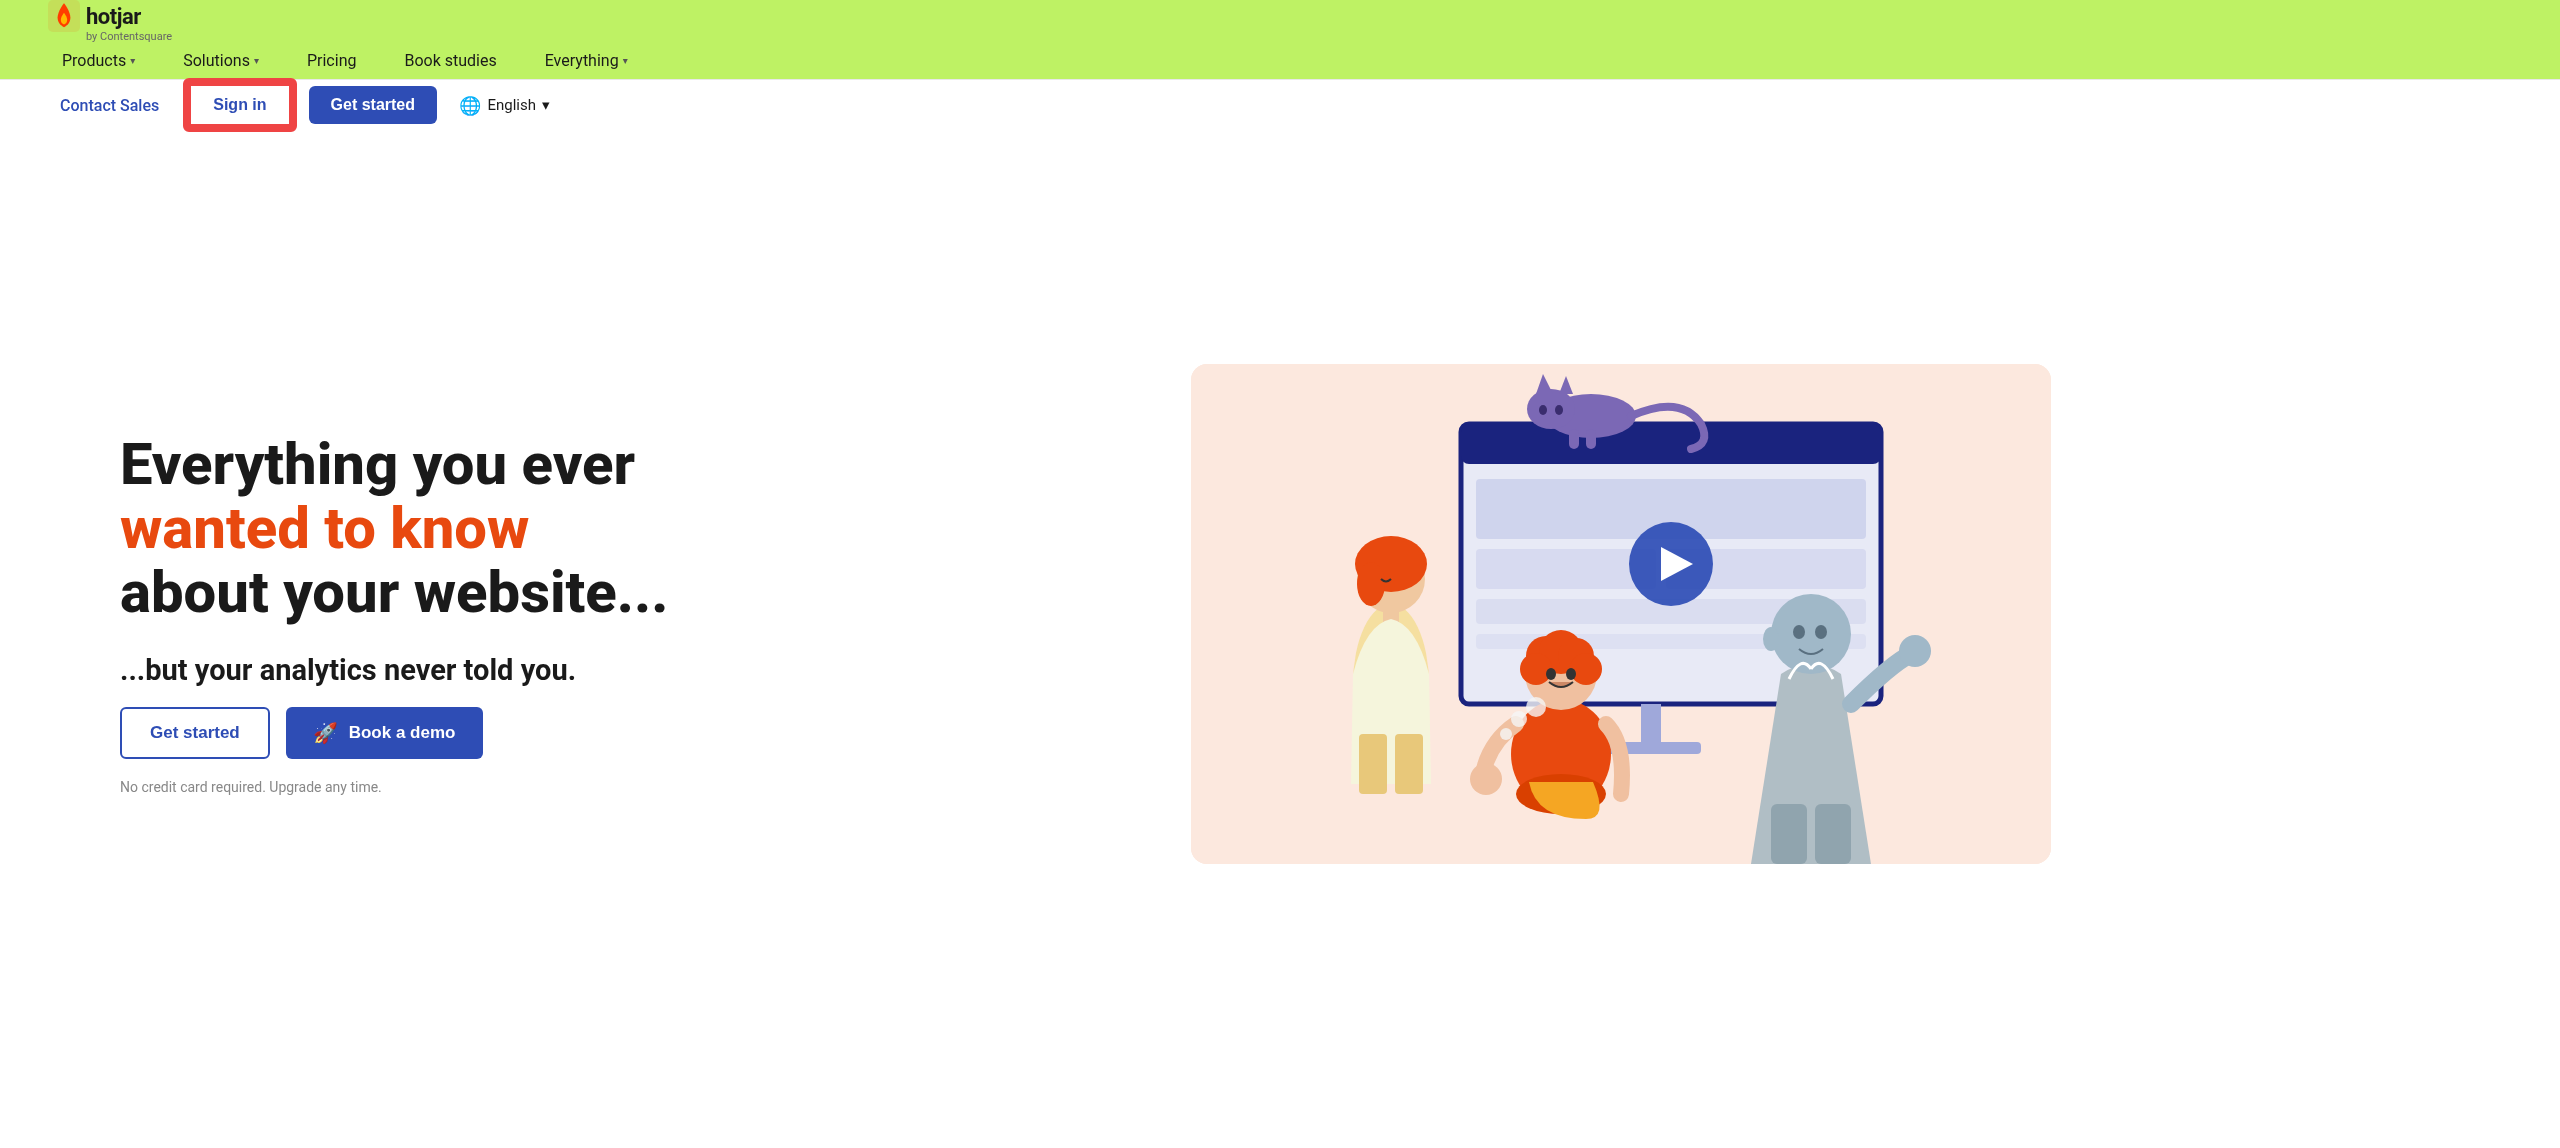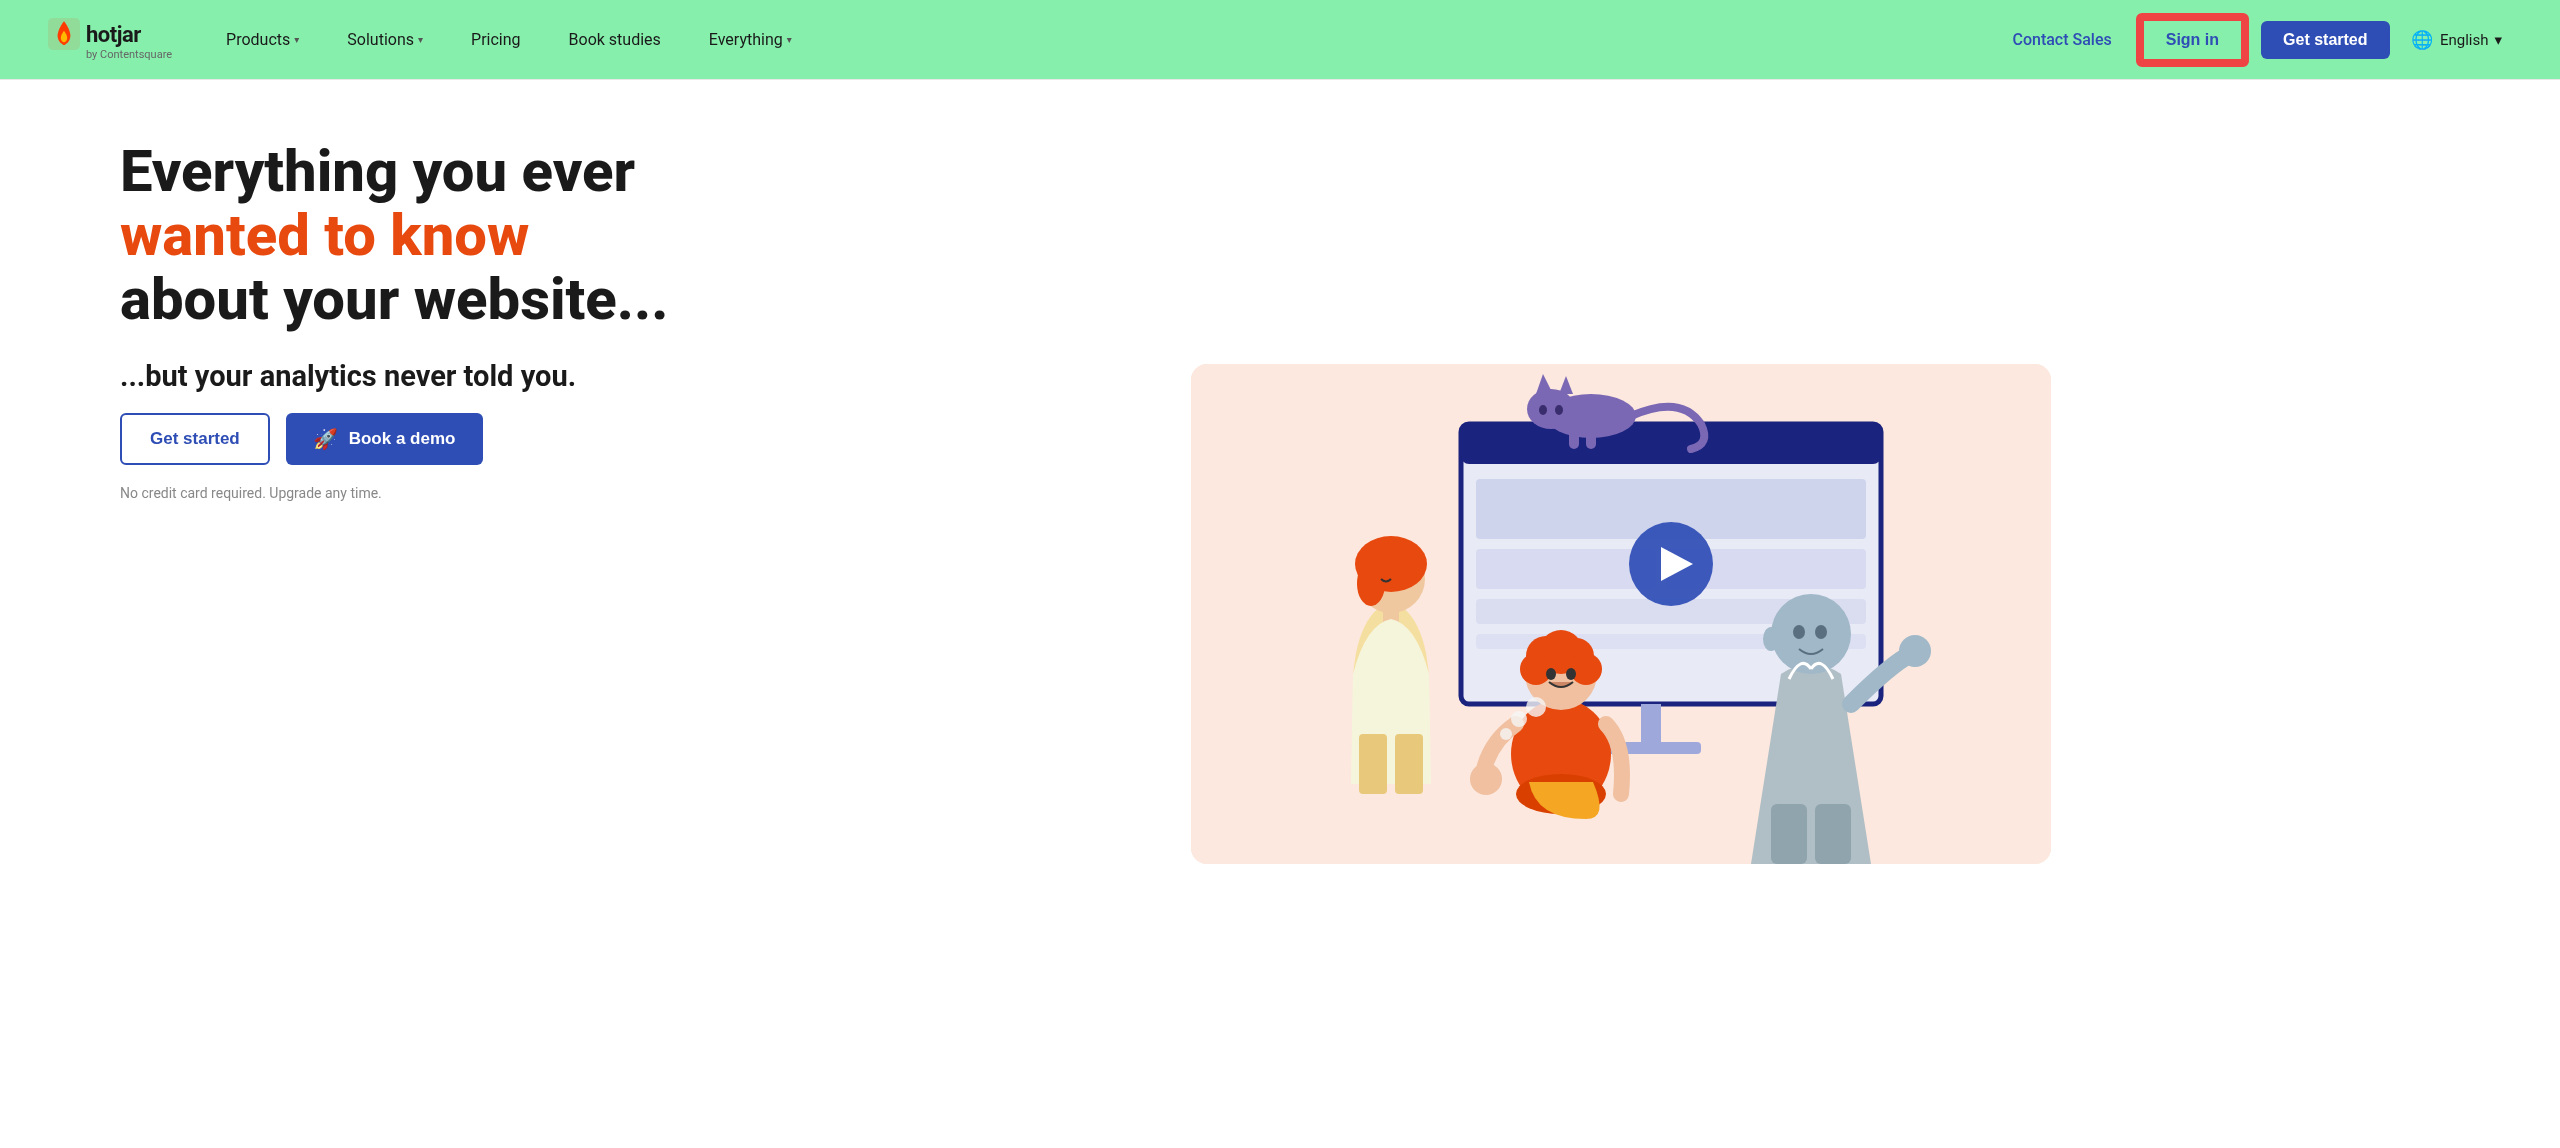--- a/index.html
+++ b/index.html
@@ -1,27 +1,27 @@
 <!DOCTYPE html>
 <html><head>
   <meta charset="utf-8">
   <style>
     * { margin: 0; padding: 0; box-sizing: border-box; }
     body { font-family: -apple-system, BlinkMacSystemFont, 'Segoe UI', Roboto, sans-serif; background: #fff; overflow-x: hidden; }
 
     
     nav {
       display: flex;
-      align-items: center;
       padding: 0 48px;
       height: 80px;
       border-bottom: 1px solid #e8e8e8;
-      background: #86efac;
+      background: #bef264;
       position: relative;
       z-index: 10;
+      flex-direction: column;
     }
     .logo-area {
       display: flex;
       flex-direction: column;
       margin-right: 40px;
       text-decoration: none;
     }
     .logo-top {
       display: flex;
       align-items: center;
@@ -105,20 +105,21 @@
       padding: 8px 10px;
       font-size: 15px;
       color: #1a1a1a;
       cursor: pointer;
     }
     .globe-icon { font-size: 18px; }
 
     
     .hero {
       display: flex;
+      align-items: center;
       padding: 60px 48px 60px 120px;
       min-height: calc(100vh - 80px);
       gap: 60px;
     }
     .hero-left {
       flex: 0 0 550px;
       max-width: 550px;
     }
     .hero-headline {
       font-size: 58px;

